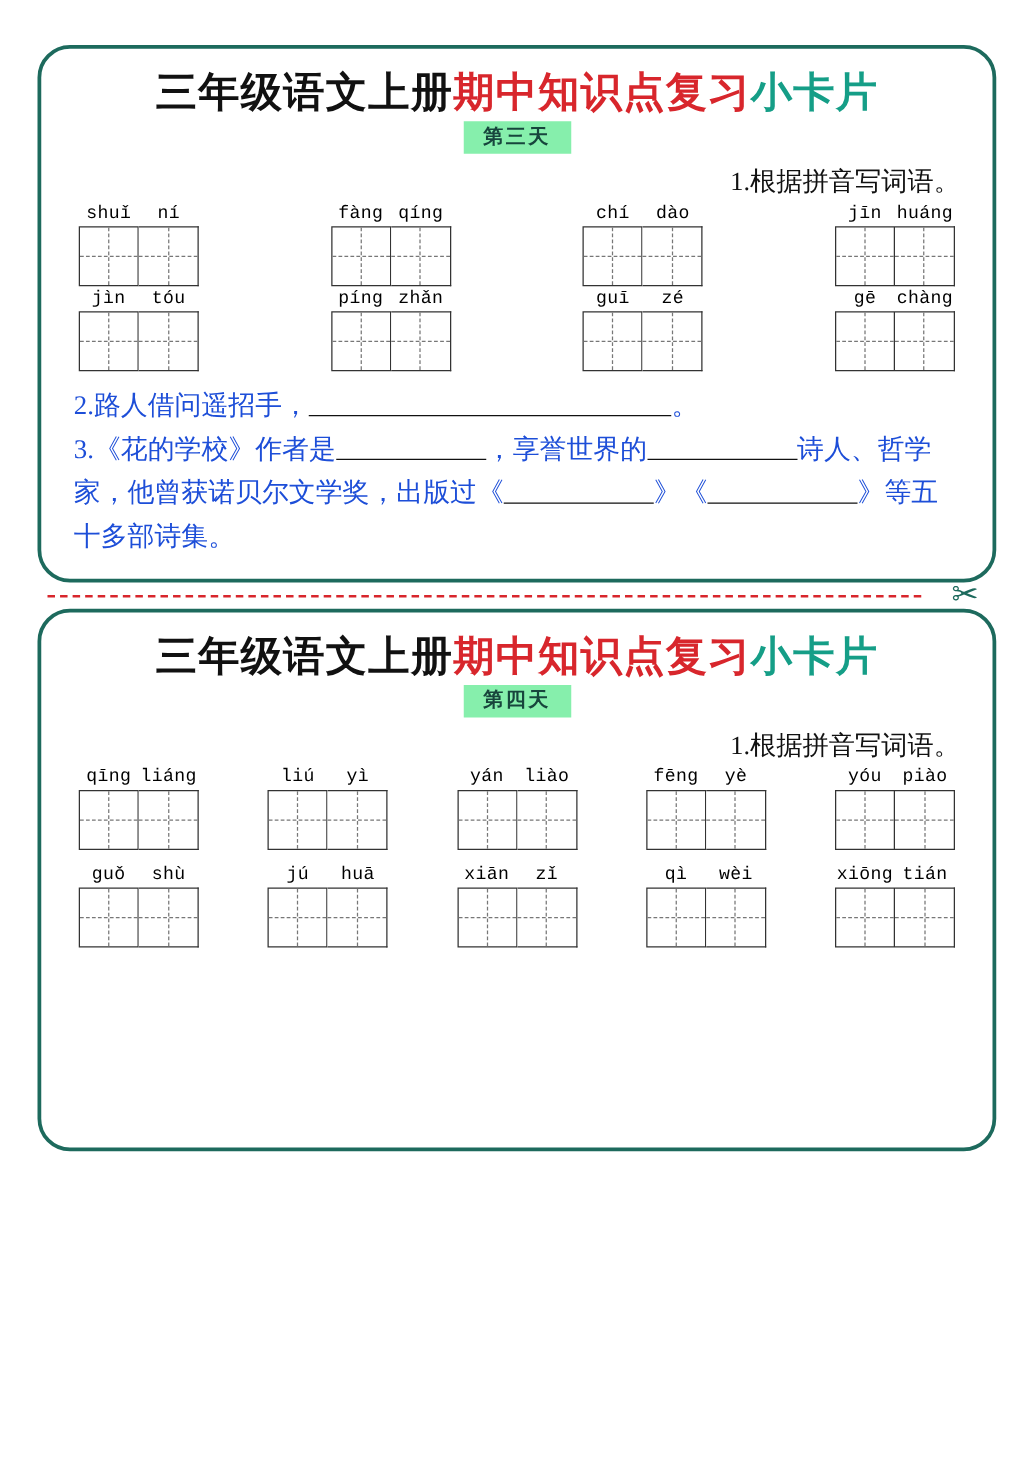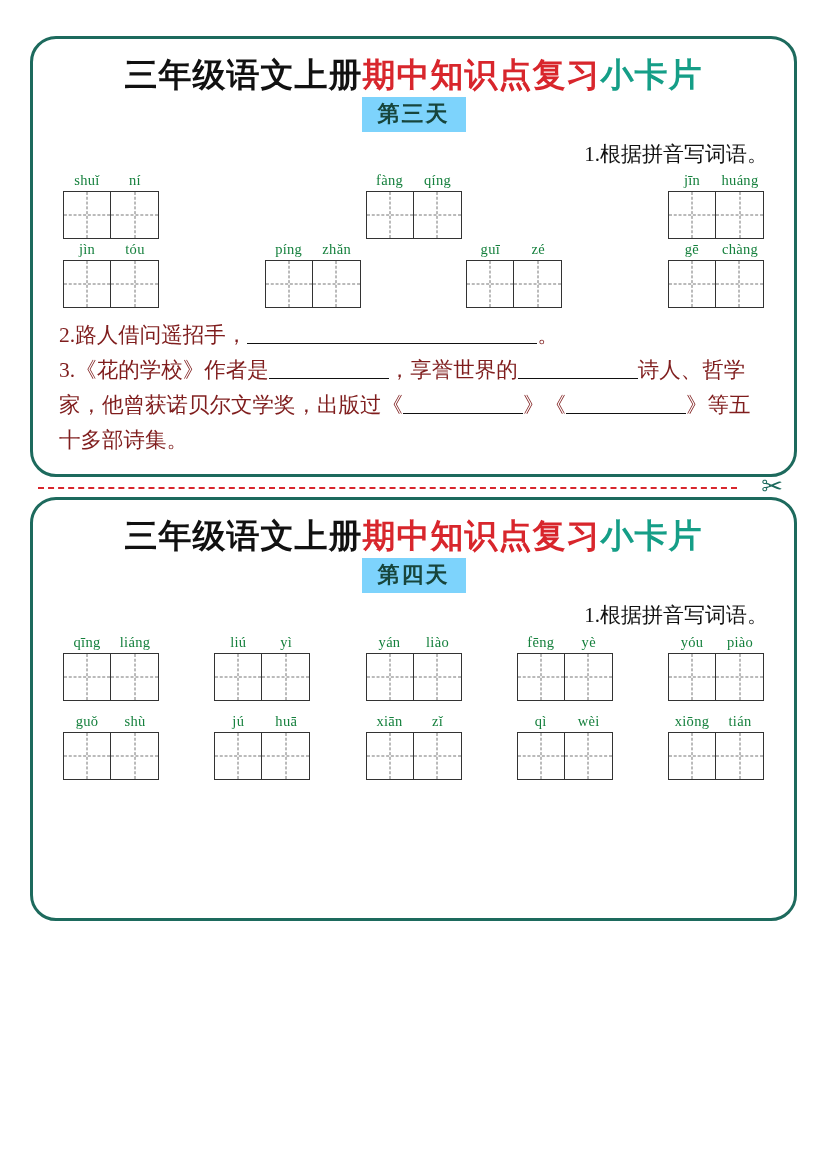--- a/index.html
+++ b/index.html
@@ -48,23 +48,23 @@
   .t-black { color: #111111; }
   .t-red { color: #d8262c; }
   .t-green { color: #159e87; }
 
   .daybadge-wrap {
     text-align: center;
     margin: 2px 0 6px 0;
   }
   .daybadge {
     display: inline-block;
-    background: #7dd3fc;
+    background: #86efac;
     color: #17453c;
-    font-size: 22px;
+    font-size: 16px;
     font-weight: bold;
     padding: 2px 16px 3px 16px;
     letter-spacing: 2px;
   }
 
   .qline {
     font-size: 21px;
     line-height: 1.55;
     margin: 2px 0 2px 0;
     color: #111;
@@ -81,23 +81,23 @@
   }
   .wordcell {
     display: flex;
     flex-direction: column;
     align-items: center;
   }
   .pinyin {
     display: flex;
     width: 100%;
     justify-content: space-around;
-    font-family: Liberation Serif, serif;
+    font-family: Liberation Mono, monospace;
     font-size: 14.5px;
-    color: #15803d;
+    color: #000000;
     letter-spacing: 0.3px;
     margin-bottom: 2px;
     white-space: nowrap;
   }
   .pinyin span { display: inline-block; text-align: center; width: 50%; }
   .grid {
     display: flex;
   }
   .gcell {
     width: 48px;
@@ -155,21 +155,21 @@
     right: 14px;
     top: 50%;
     transform: translateY(-50%);
     color: #1d6a5d;
     font-size: 26px;
     line-height: 1;
   }
   .body-text {
     font-size: 21.5px;
     line-height: 1.62;
-    color: #7f1d1d;
+    color: #1d4ed8;
   }
   .sec-q { margin-top: 10px; }
 </style>
 </head>
 <body>
 
 <div class="page">
 
   <div class="card first">
     <div class="title">
@@ -210,20 +210,36 @@
               <div class="hline"></div>
             </div>
           <div class="gcell">
               <div class="vline"></div>
               <div class="hline"></div>
             </div>
         </div>
       </div>
       <div class="wordcell">
         <div class="pinyin">
+          <span>chí</span>
+            <span>dào</span>
+        </div>
+        <div class="grid">
+          <div class="gcell">
+              <div class="vline"></div>
+              <div class="hline"></div>
+            </div>
+          <div class="gcell">
+              <div class="vline"></div>
+              <div class="hline"></div>
+            </div>
+        </div>
+      </div>
+      <div class="wordcell">
+        <div class="pinyin">
           <span>jīn</span>
             <span>huáng</span>
         </div>
         <div class="grid">
           <div class="gcell">
               <div class="vline"></div>
               <div class="hline"></div>
             </div>
           <div class="gcell">
               <div class="vline"></div>

